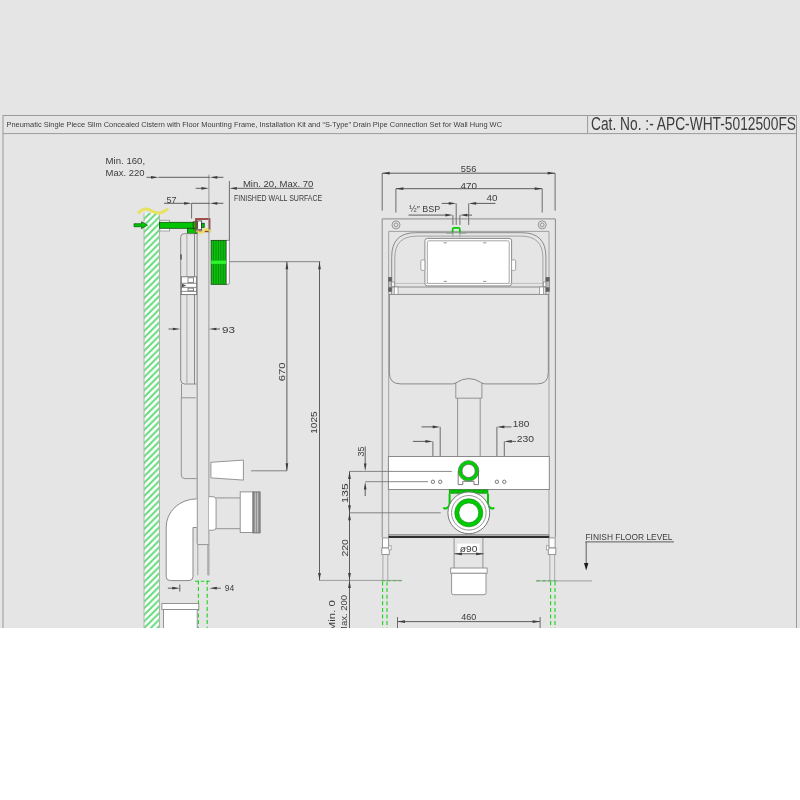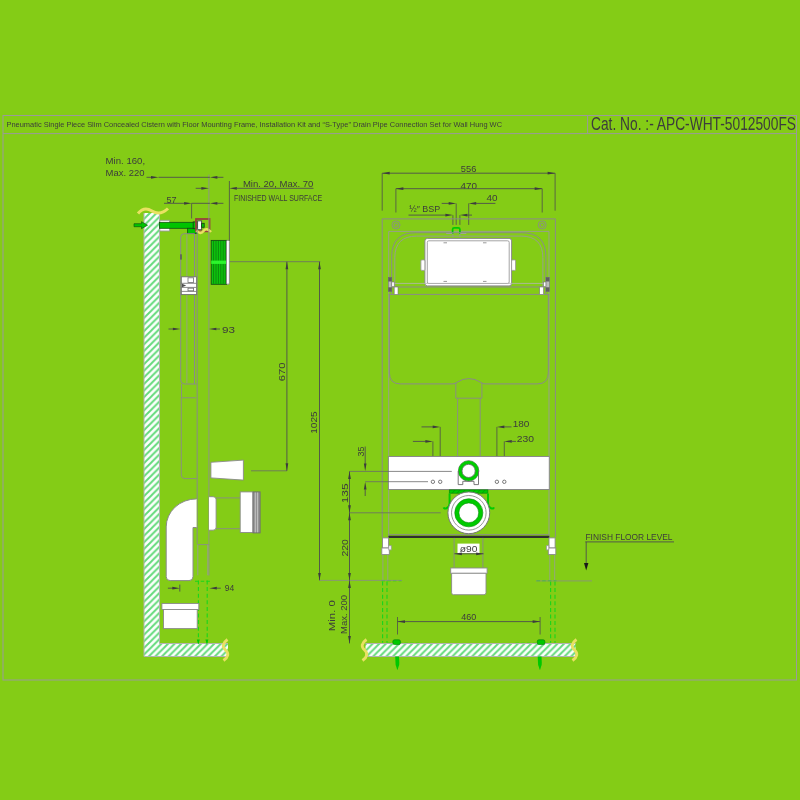--- a/index.html
+++ b/index.html
@@ -1,16 +1,16 @@
 <!DOCTYPE html>
 <html><head>
 <meta charset="utf-8">
 <style>
   html,body{margin:0;padding:0;background:#ffffff;}
-  #page{width:800px;height:800px;position:relative;background:#84cc16;font-family:"Liberation Sans",sans-serif;}
+  #page{width:800px;height:628px;position:relative;background:#e5e5e5;font-family:"Liberation Sans",sans-serif;}
   svg{position:absolute;left:0;top:0;}
   text{fill:#3c3c3c;font-family:"Liberation Sans",sans-serif;}
 </style>
 </head>
 <body>
 <div id="page">
 <svg width="800" height="800" viewBox="0 0 800 800">
 <defs>
   <pattern id="hatch" patternUnits="userSpaceOnUse" width="6.6" height="6.6">
     <rect x="0" y="0" width="6.6" height="6.6" fill="#fcfffc"></rect>

